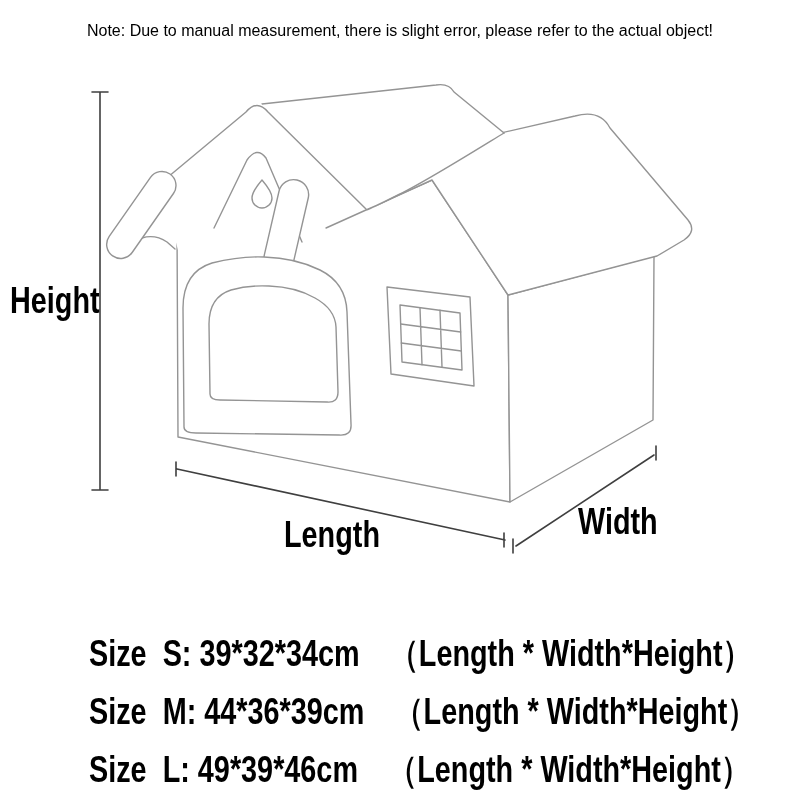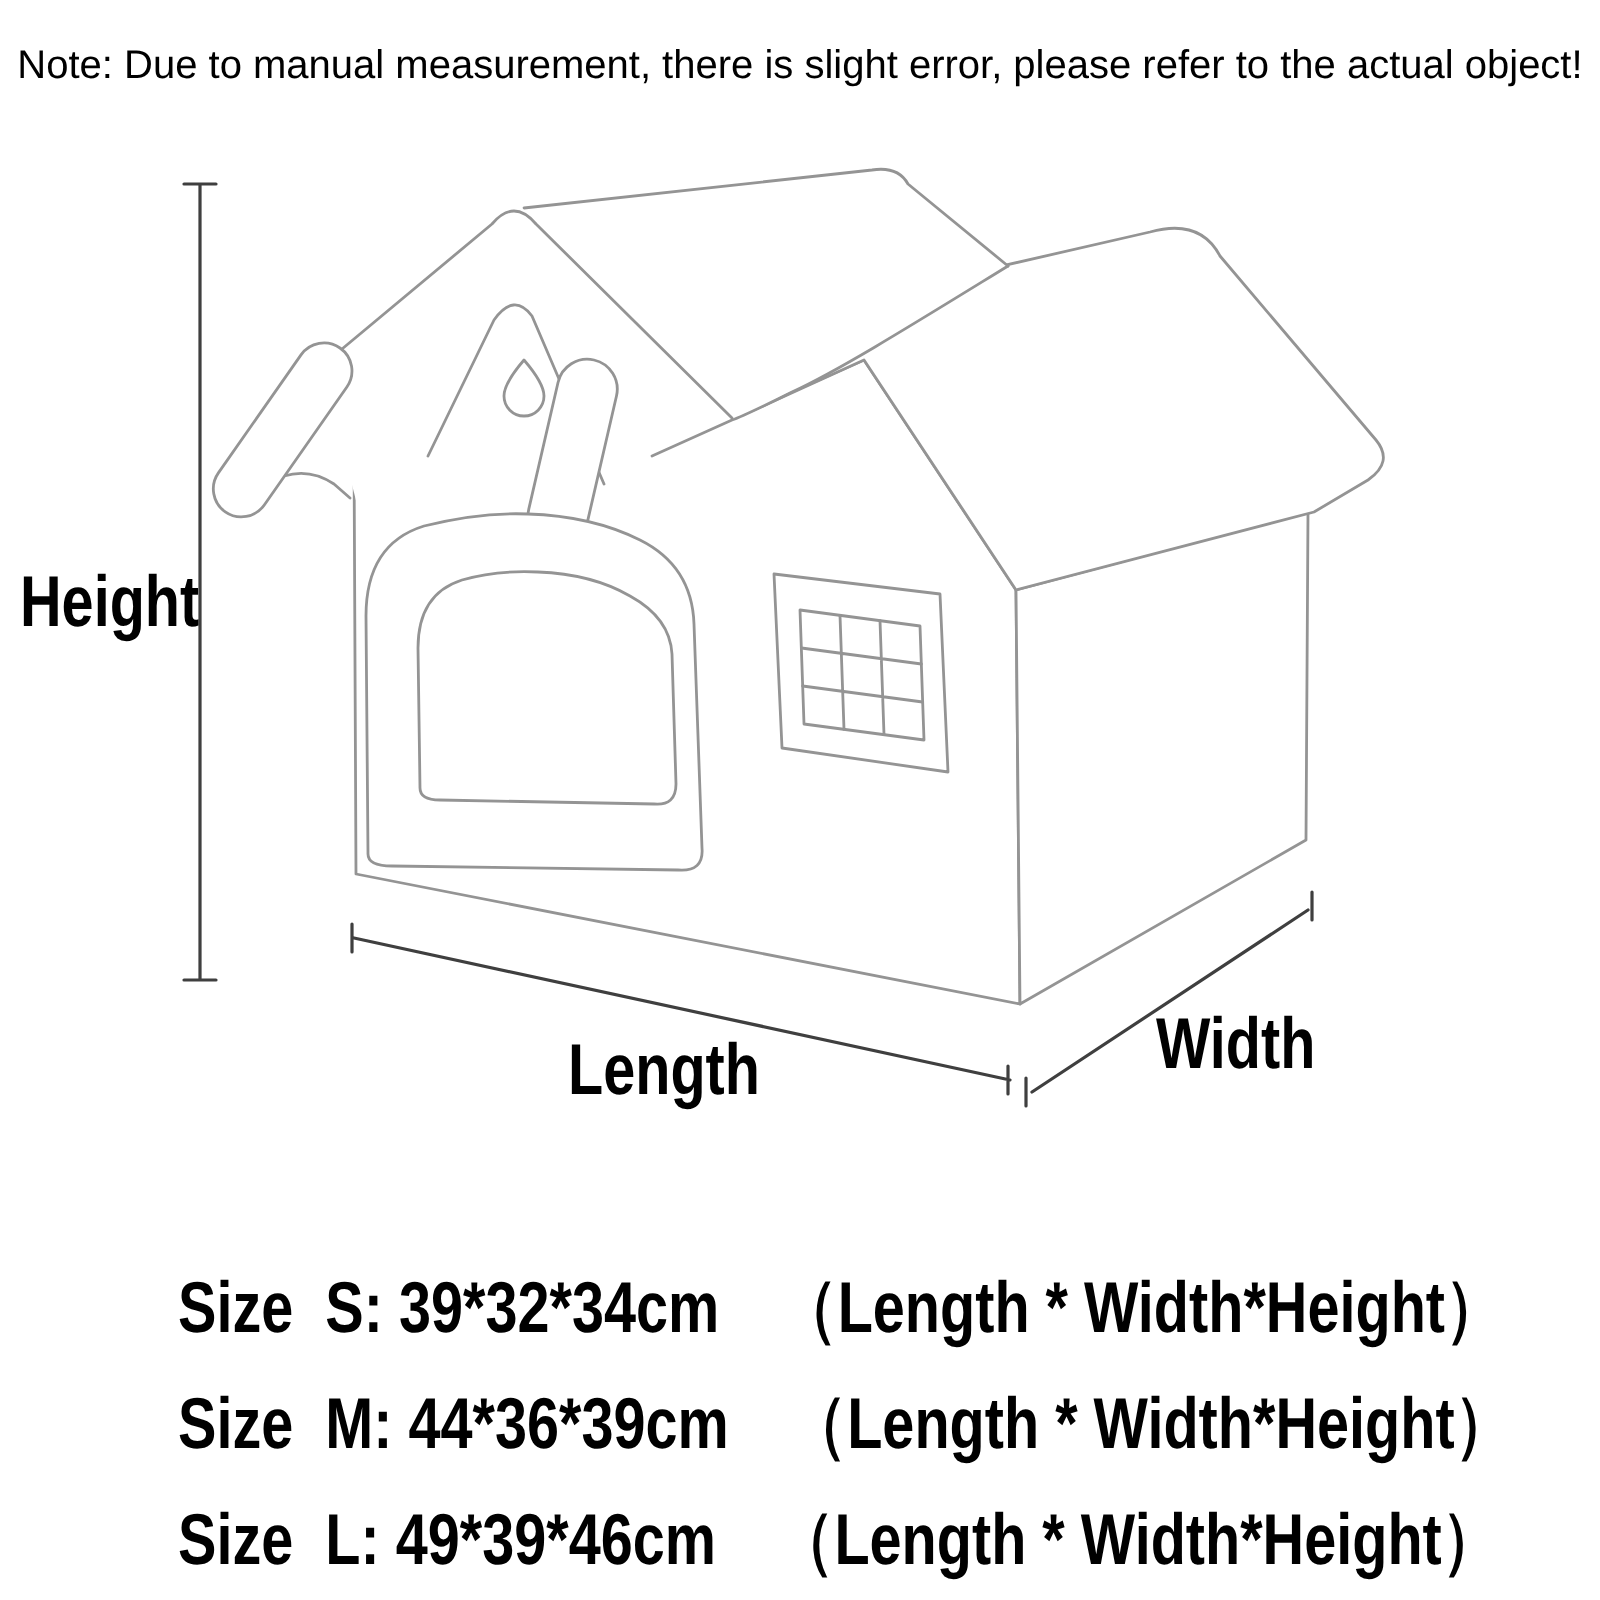--- a/index.html
+++ b/index.html
@@ -1,19 +1,19 @@
 <!DOCTYPE html>
 <html><head>
 <meta charset="utf-8">
 <style>
   html,body{margin:0;padding:0;background:#ffffff;}
   #canvas{position:relative;width:800px;height:800px;background:#ffffff;overflow:hidden;
           font-family:"Liberation Sans", sans-serif;color:#111111;}
   .note{position:absolute;top:22px;left:0;right:0;text-align:center;
-        font-size:20px;font-weight:400;color:#000;white-space:pre;}
+        font-size:16px;font-weight:400;color:#000;white-space:pre;}
   svg{position:absolute;top:0;left:0;}
   .house{stroke:#949494;stroke-width:1.4;fill:none;stroke-linecap:round;stroke-linejoin:round;}
   .housefill{stroke:#949494;stroke-width:1.4;fill:#ffffff;stroke-linecap:round;stroke-linejoin:round;}
   .mask{fill:#ffffff;stroke:none;}
   .dim{stroke:#3f3f3f;stroke-width:1.6;fill:none;stroke-linecap:round;}
   .dim-label{position:absolute;font-size:36px;font-weight:700;color:#000;
              transform:scaleX(0.8);transform-origin:left top;white-space:pre;}
   .size-row{position:absolute;left:57px;font-size:36px;font-weight:700;color:#000;
             transform:scaleX(0.8);transform-origin:left top;white-space:pre;line-height:1.2;}
   .size-row .legend{margin-left:38px;}

